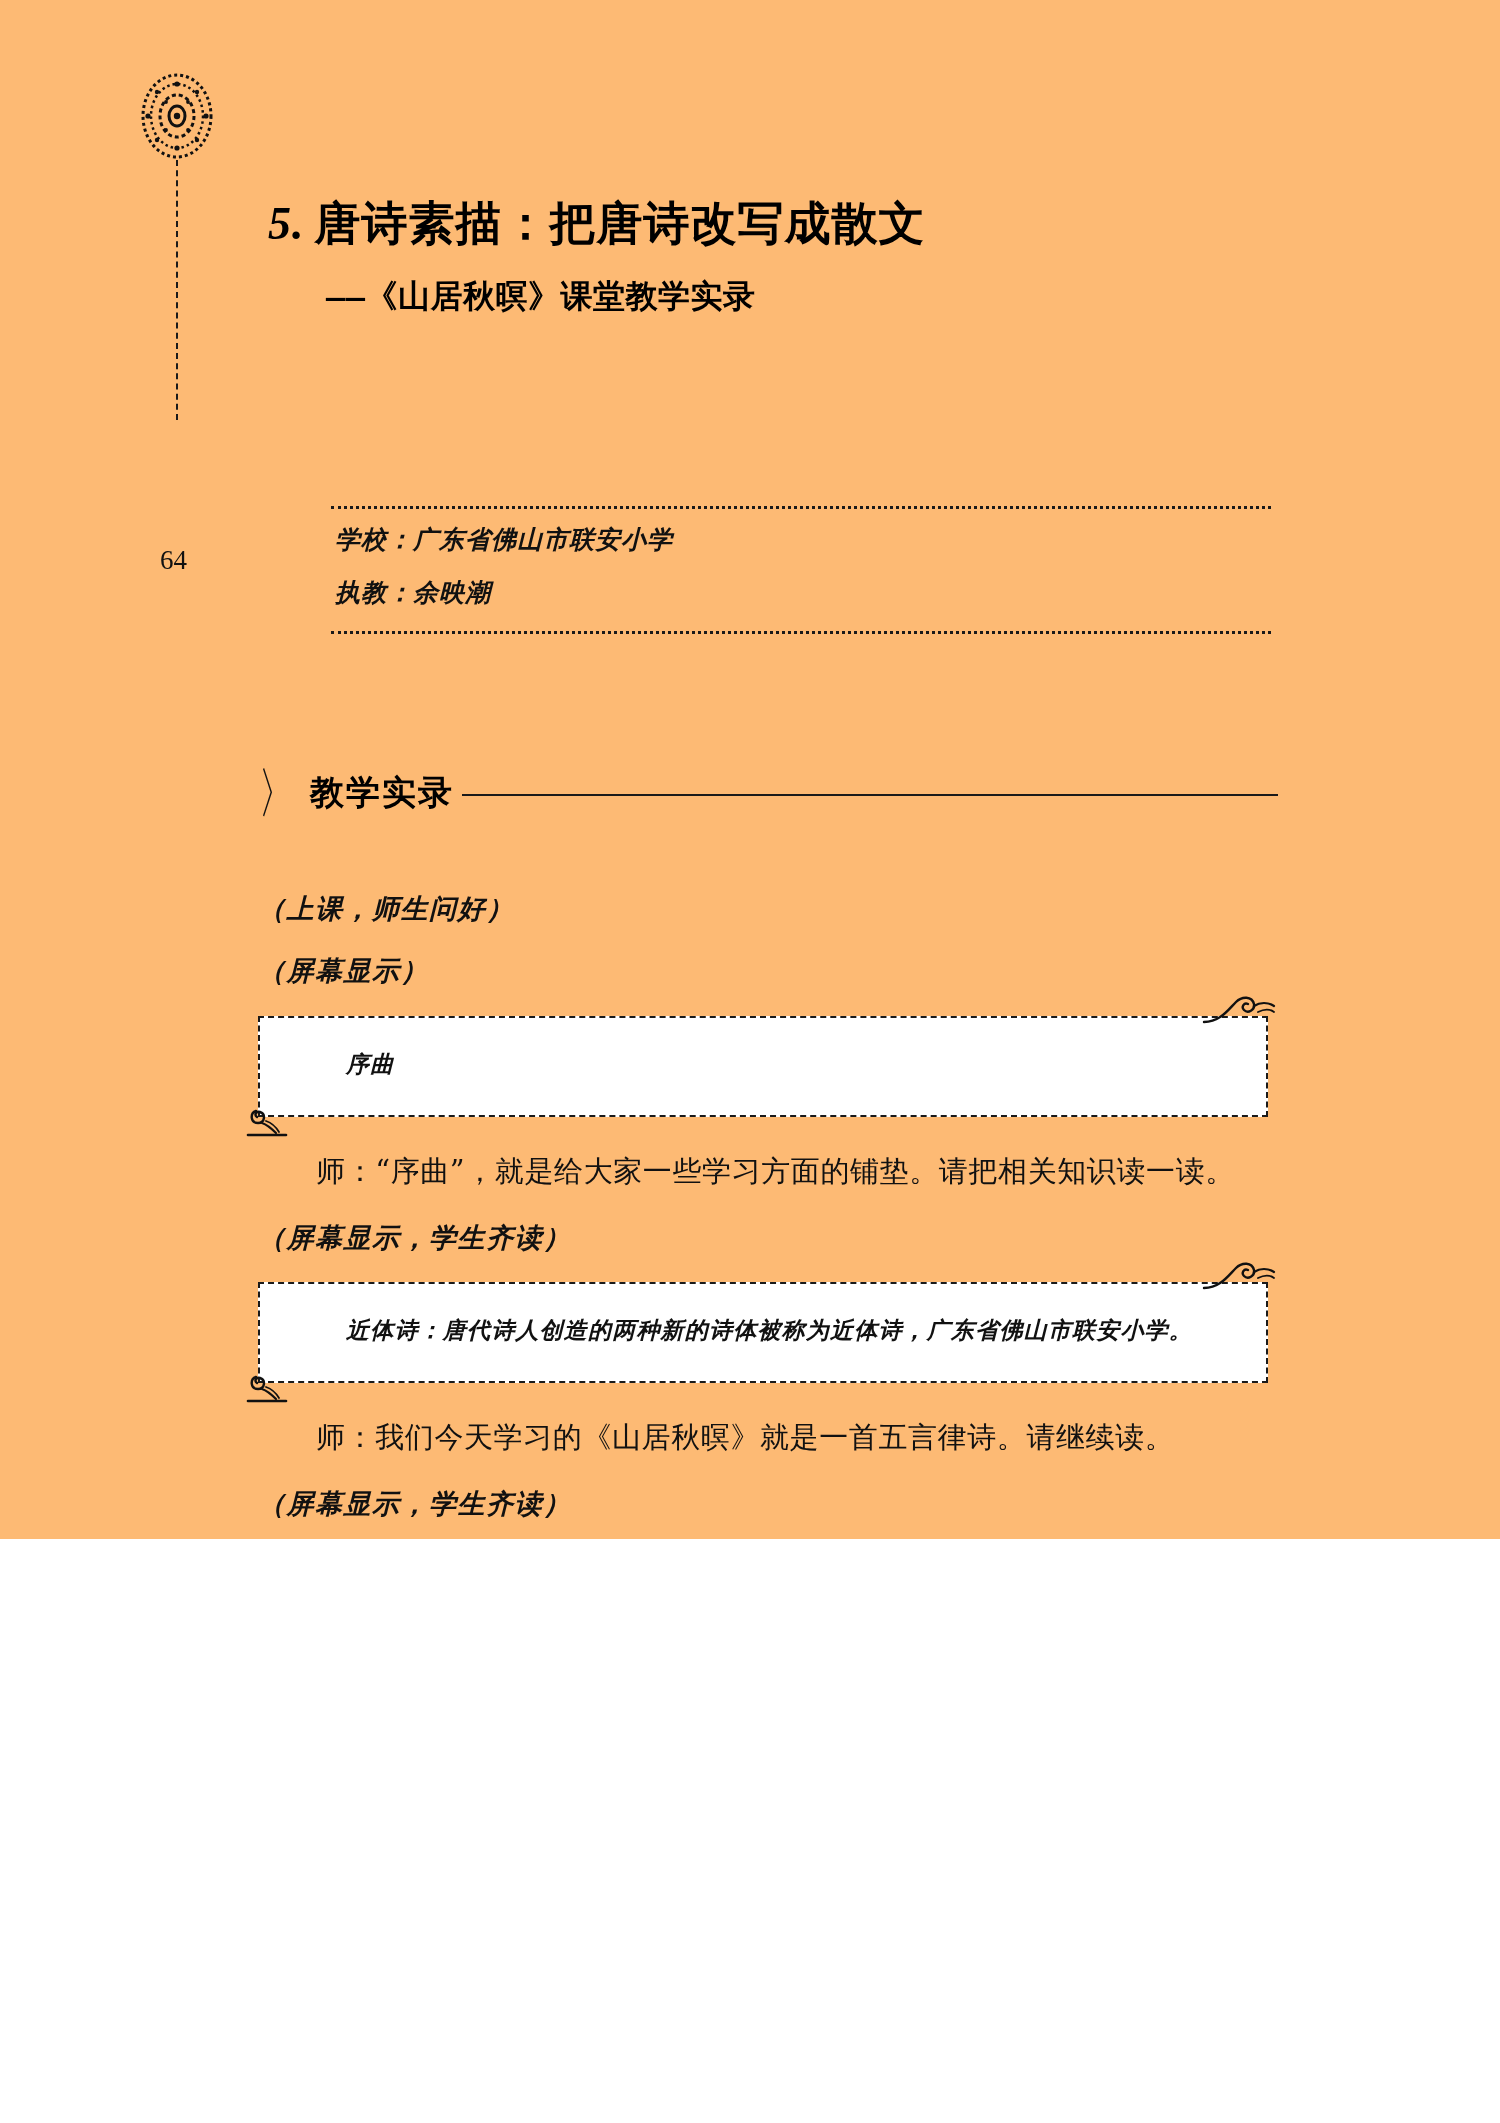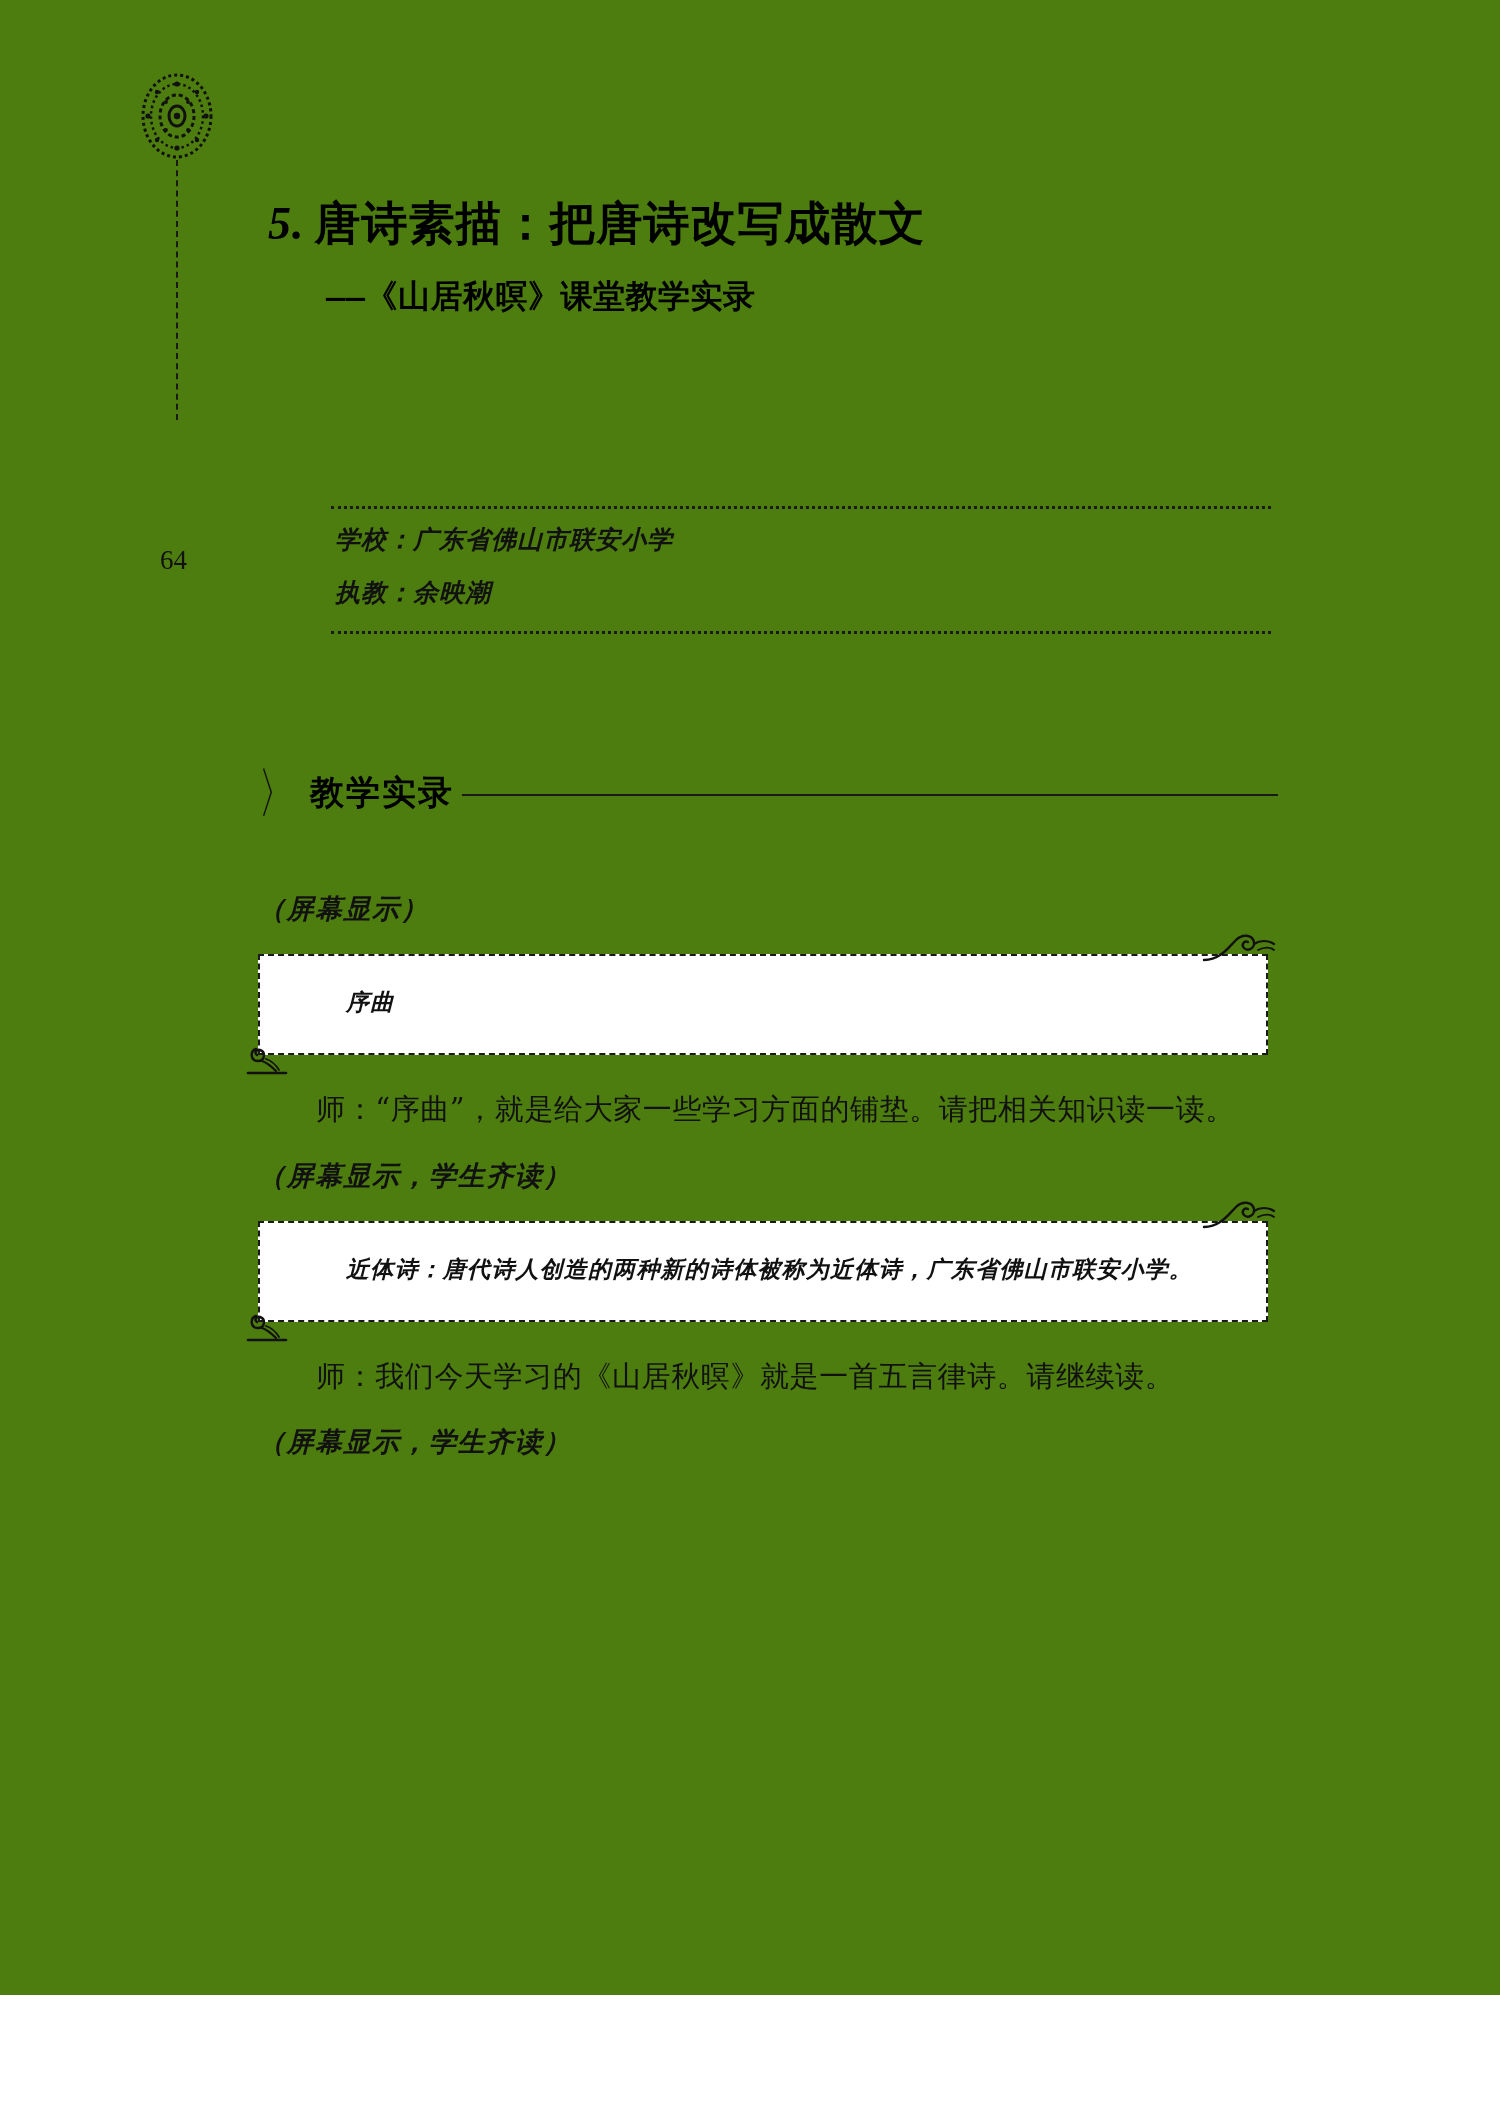--- a/index.html
+++ b/index.html
@@ -3,22 +3,22 @@
 <meta charset="utf-8">
 <style>
   html, body {
     margin: 0;
     padding: 0;
     background: #ffffff;
   }
   .page {
     position: relative;
     width: 1500px;
-    height: 1995px;
-    background: #4d7c0f;
+    height: 1539px;
+    background: #fdba74;
     overflow: hidden;
     font-family: "Liberation Serif", "DejaVu Serif", serif;
     color: #111111;
   }
 
   
   .ornament {
     position: absolute;
     left: 138px;
     top: 72px;
@@ -244,20 +244,21 @@
   </div>
 
   <div class="section-head">
     <span class="chev">〉</span>
     <span class="section-title">教学实录</span>
     <span class="section-rule"></span>
   </div>
 
   <div class="body">
 
+    <p class="stage">（上课，师生问好）</p>
 
 
     <p class="stage">（屏幕显示）</p>
 
     <div class="screen-box">
       <span class="flourish tr">
         <svg viewBox="0 0 74 40" width="74" height="40" aria-hidden="true">
           <path d="M2 30 C 18 30, 26 18, 34 10 C 40 4, 50 4, 52 12 C 53 18, 46 22, 42 18 C 39 15, 42 10, 46 12" fill="none" stroke="#111" stroke-width="2.4" stroke-linecap="round"></path>
           <path d="M52 14 C 58 10, 66 10, 72 14" fill="none" stroke="#111" stroke-width="2.2" stroke-linecap="round"></path>
           <path d="M56 20 C 62 17, 68 17, 72 20" fill="none" stroke="#111" stroke-width="1.8" stroke-linecap="round"></path>

